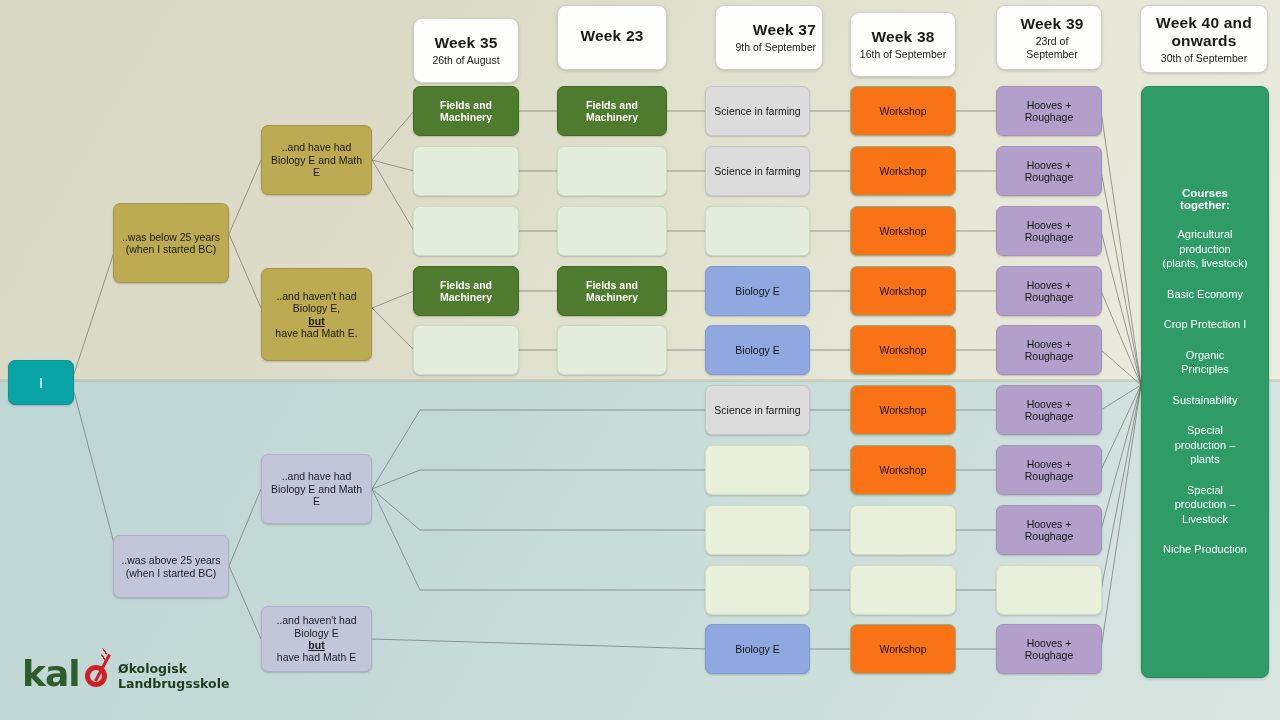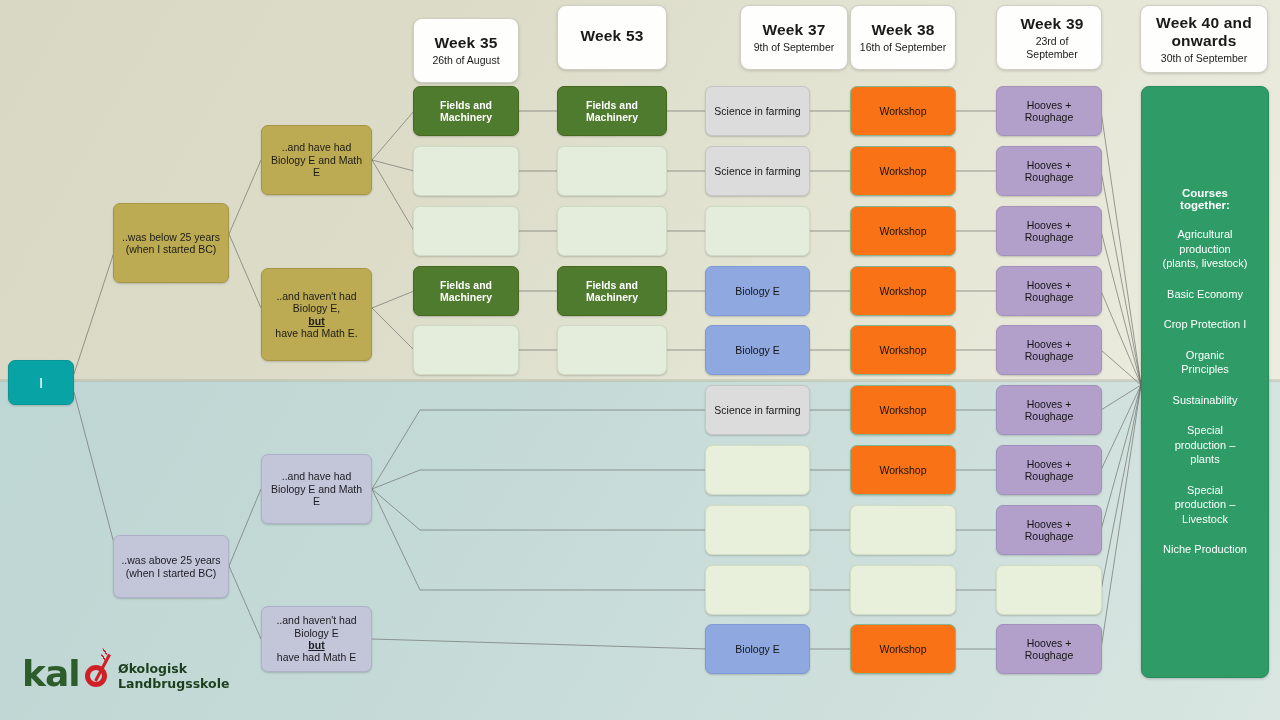--- a/index.html
+++ b/index.html
@@ -206,28 +206,28 @@
     <path d="M1101 590 L1141 385"></path>
     <path d="M1101 649 L1141 385"></path>
   </svg>
 
 
   <div class="node week" style="left:413px;top:18px;width:106px;height:65px;">
     <span class="w-name">Week 35</span>
     <span class="w-date">26th of August</span>
   </div>
   <div class="node week" style="left:557px;top:5px;width:110px;height:65px;">
-    <span class="w-name">Week 53</span>
+    <span class="w-name">Week 23</span>
     <span class="w-date"></span>
   </div>
-  <div class="node week" style="left:740px;top:5px;width:108px;height:65px;">
+  <div class="node week" style="left:715px;top:5px;width:108px;height:65px;align-items:flex-end;">
     <span class="w-name">Week 37</span>
     <span class="w-date">9th of September</span>
   </div>
-  <div class="node week" style="left:850px;top:5px;width:106px;height:65px;">
+  <div class="node week" style="left:850px;top:12px;width:106px;height:65px;">
     <span class="w-name">Week 38</span>
     <span class="w-date">16th of September</span>
   </div>
   <div class="node week" style="left:996px;top:5px;width:106px;height:65px;padding-left:6px;">
     <span class="w-name">Week 39</span>
     <span class="w-date">23rd of September</span>
   </div>
   <div class="node week" style="left:1140px;top:5px;width:128px;height:68px;">
     <span class="w-name">Week 40 and onwards</span>
     <span class="w-date">30th of September</span>

